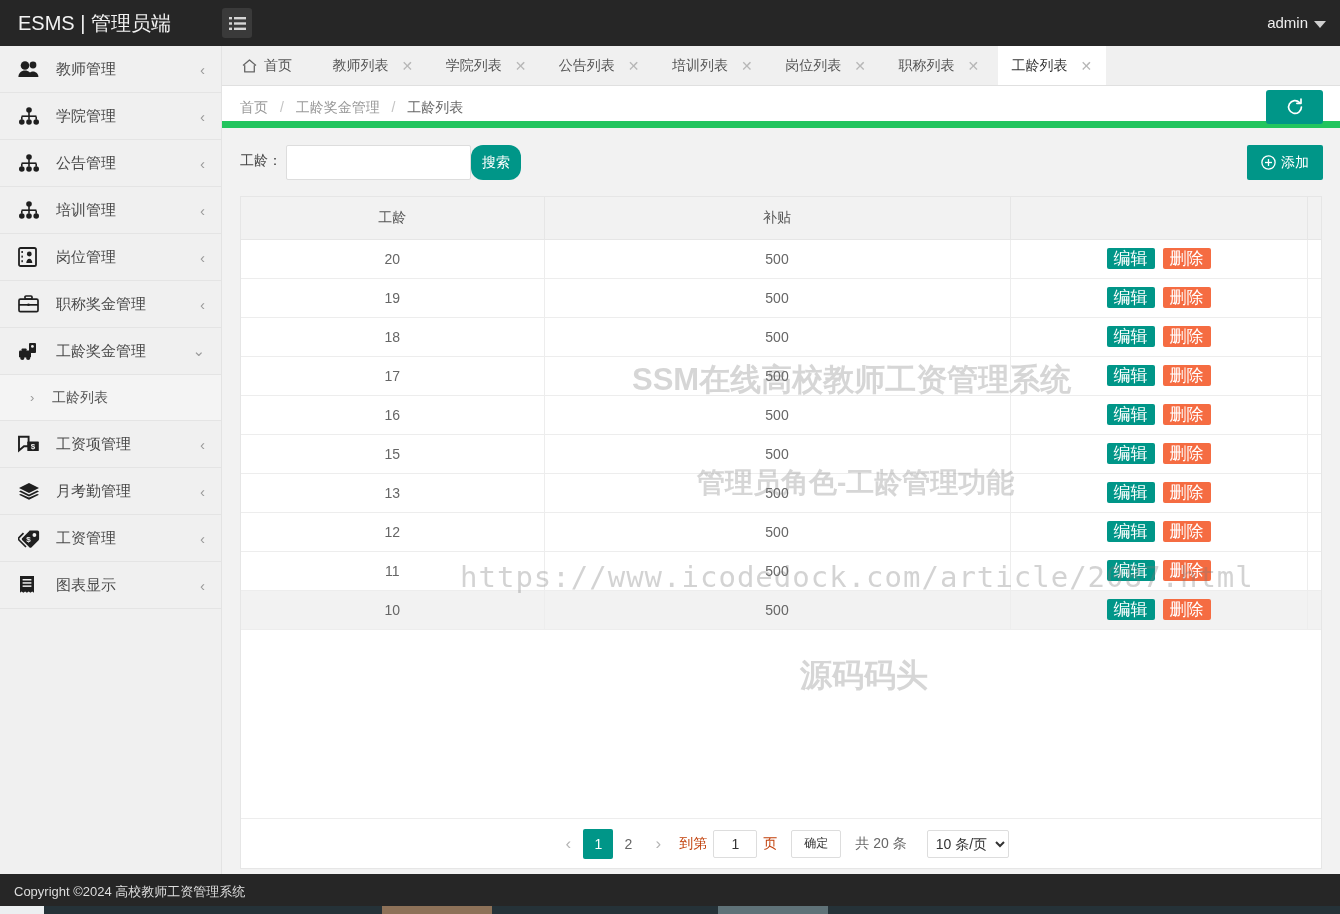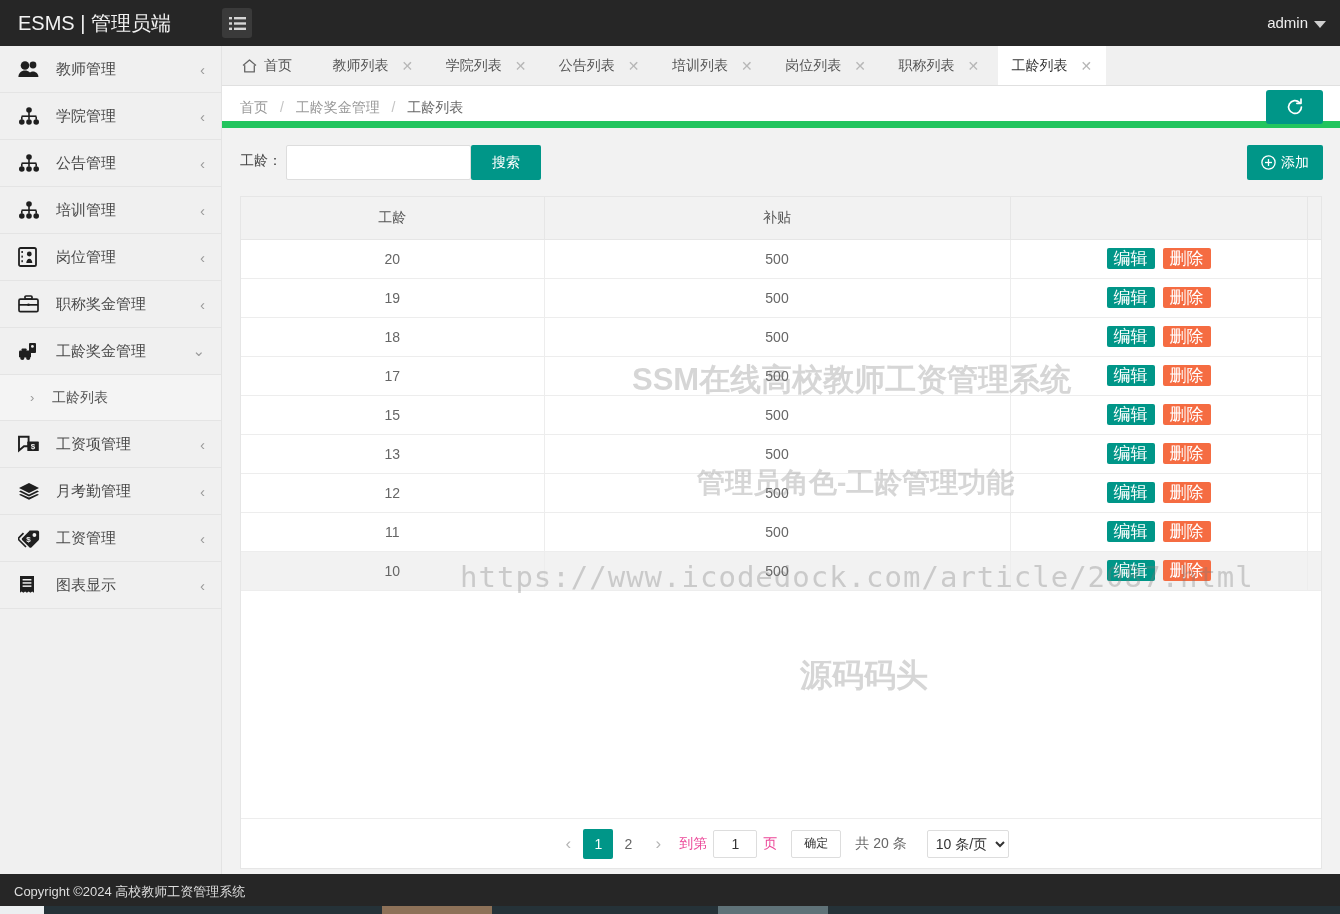--- a/index.html
+++ b/index.html
@@ -104,22 +104,22 @@
     position: absolute; left: 18px; top: 24px;
     font-size: 14px; color: #444;
   }
   #search-input {
     position: absolute; left: 64px; top: 17px; width: 185px; height: 35px;
     border: 1px solid #ddd; background: #fff; border-radius: 2px;
     padding: 0 9px; font-size: 14px; color: #333;
     font-family: "Liberation Sans", sans-serif; outline: none;
   }
   #search-btn {
-    position: absolute; left: 249px; top: 17px; width: 70px; height: 35px;
-    background: #009688; color: #fff; border: none; border-radius: 2px;
+    position: absolute; left: 249px; top: 17px; width: 50px; height: 35px;
+    background: #009688; color: #fff; border: none; border-radius: 12px;
     font-size: 14px; cursor: pointer; font-family: "Liberation Sans", sans-serif;
   }
   #add-btn {
     position: absolute; right: 17px; top: 17px; height: 35px; padding: 0 14px;
     background: #009688; color: #fff; border: none; border-radius: 2px;
     font-size: 14px; cursor: pointer; display: flex; align-items: center; gap: 5px;
     font-family: "Liberation Sans", sans-serif;
   }
 
   
@@ -161,21 +161,21 @@
   }
   #pager .pg-arrow {
     width: 30px; height: 30px; display: flex; align-items: center; justify-content: center;
     color: #b5b5b5; cursor: pointer; font-size: 17px;
   }
   #pager .pg-num {
     min-width: 30px; height: 30px; line-height: 30px; text-align: center;
     padding: 0 7px; cursor: pointer; color: #666;
   }
   #pager .pg-num.active { background: #009688; color: #fff; border-radius: 2px; }
-  #pager .pg-text { margin: 8px 6px; color: #ec4899; }
+  #pager .pg-text { margin: 8px 6px; color: #c2410c; }
   #pager .pg-jump {
     width: 44px; height: 28px; border: 1px solid #ddd; border-radius: 2px;
     text-align: center; font-size: 14px; color: #333; outline: none;
     font-family: "Liberation Sans", sans-serif; background: #fff;
   }
   #pager .pg-confirm {
     height: 28px; padding: 0 12px; border: 1px solid #ddd; background: #fff;
     border-radius: 2px; font-size: 12px; color: #333; cursor: pointer;
     margin: 0 8px; font-family: "Liberation Sans", sans-serif;
   }
@@ -509,20 +509,26 @@
             <td><button class="btn-edit">编辑</button><button class="btn-del">删除</button></td>
             <td></td>
           </tr>
           <tr>
             <td>17</td>
             <td>500</td>
             <td><button class="btn-edit">编辑</button><button class="btn-del">删除</button></td>
             <td></td>
           </tr>
           <tr>
+            <td>16</td>
+            <td>500</td>
+            <td><button class="btn-edit">编辑</button><button class="btn-del">删除</button></td>
+            <td></td>
+          </tr>
+          <tr>
             <td>15</td>
             <td>500</td>
             <td><button class="btn-edit">编辑</button><button class="btn-del">删除</button></td>
             <td></td>
           </tr>
           <tr>
             <td>13</td>
             <td>500</td>
             <td><button class="btn-edit">编辑</button><button class="btn-del">删除</button></td>
             <td></td>

